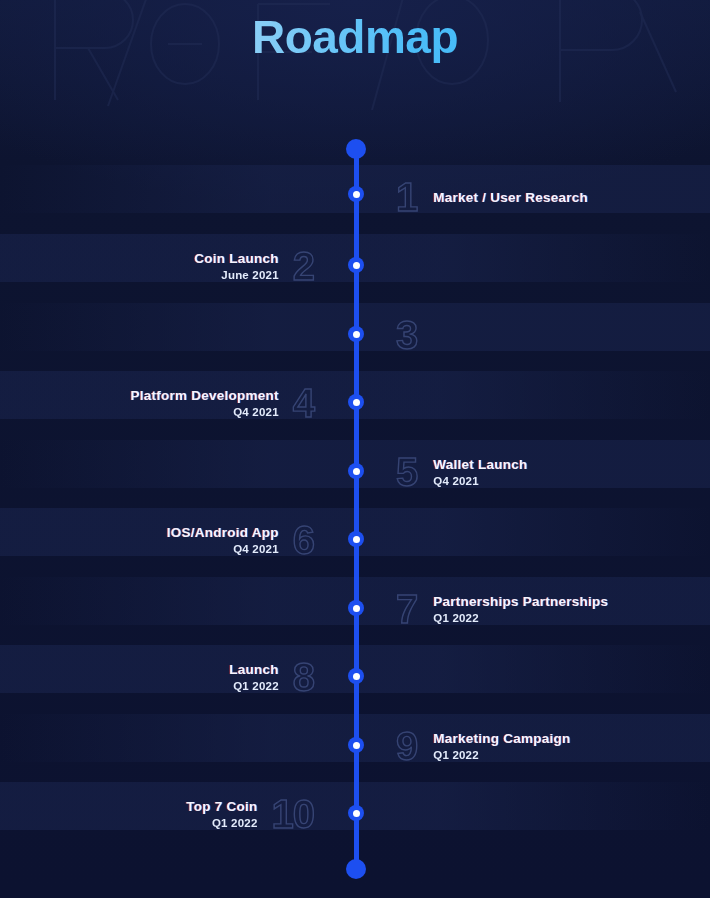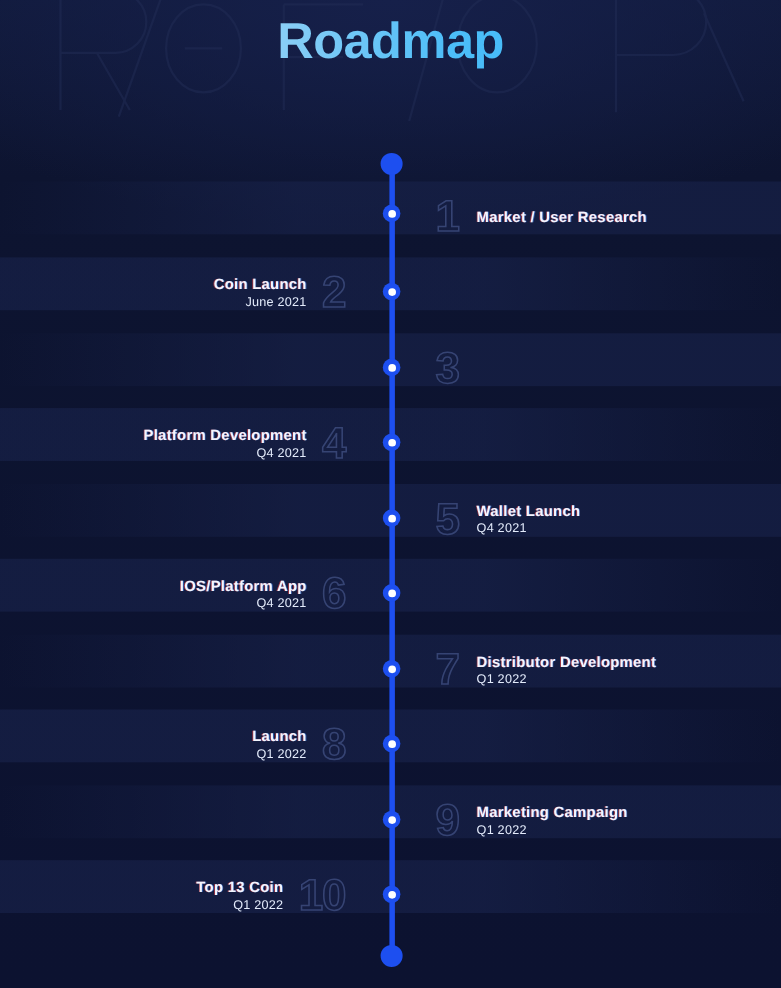--- a/index.html
+++ b/index.html
@@ -142,21 +142,21 @@
   .m-title {
     font-size: 13.5px;
     font-weight: bold;
     color: #f2f6ff;
     letter-spacing: 0.25px;
     white-space: nowrap;
     text-shadow: -0.8px 0 rgba(255,70,70,0.55), 0.8px 0 rgba(70,140,255,0.55);
   }
   .m-date {
     font-size: 11.5px;
-    font-weight: normal;
+    font-weight: bold;
     color: #e3ebfb;
     margin-top: 3px;
     letter-spacing: 0.2px;
     white-space: nowrap;
   }
   .m-date:empty { display: none; }
 </style>
 </head>
 <body>
 
@@ -238,29 +238,29 @@
     <div class="ghost-num">5</div>
     <div class="texts">
       <div class="m-title">Wallet Launch</div>
       <div class="m-date">Q4 2021</div>
     </div>
   </div>
 
   <div class="item left" style="top:520px;">
     <div class="ghost-num">6</div>
     <div class="texts">
-      <div class="m-title">IOS/Platform App</div>
+      <div class="m-title">IOS/Android App</div>
       <div class="m-date">Q4 2021</div>
     </div>
   </div>
 
   <div class="item right" style="top:589px;">
     <div class="ghost-num">7</div>
     <div class="texts">
-      <div class="m-title">Distributor Development</div>
+      <div class="m-title">Partnerships Partnerships</div>
       <div class="m-date">Q1 2022</div>
     </div>
   </div>
 
   <div class="item left" style="top:657px;">
     <div class="ghost-num">8</div>
     <div class="texts">
       <div class="m-title">Launch</div>
       <div class="m-date">Q1 2022</div>
     </div>
@@ -270,18 +270,18 @@
     <div class="ghost-num">9</div>
     <div class="texts">
       <div class="m-title">Marketing Campaign</div>
       <div class="m-date">Q1 2022</div>
     </div>
   </div>
 
   <div class="item left" style="top:794px;">
     <div class="ghost-num">10</div>
     <div class="texts">
-      <div class="m-title">Top 13 Coin</div>
+      <div class="m-title">Top 7 Coin</div>
       <div class="m-date">Q1 2022</div>
     </div>
   </div>
 
 </div>
 
 </body></html>

